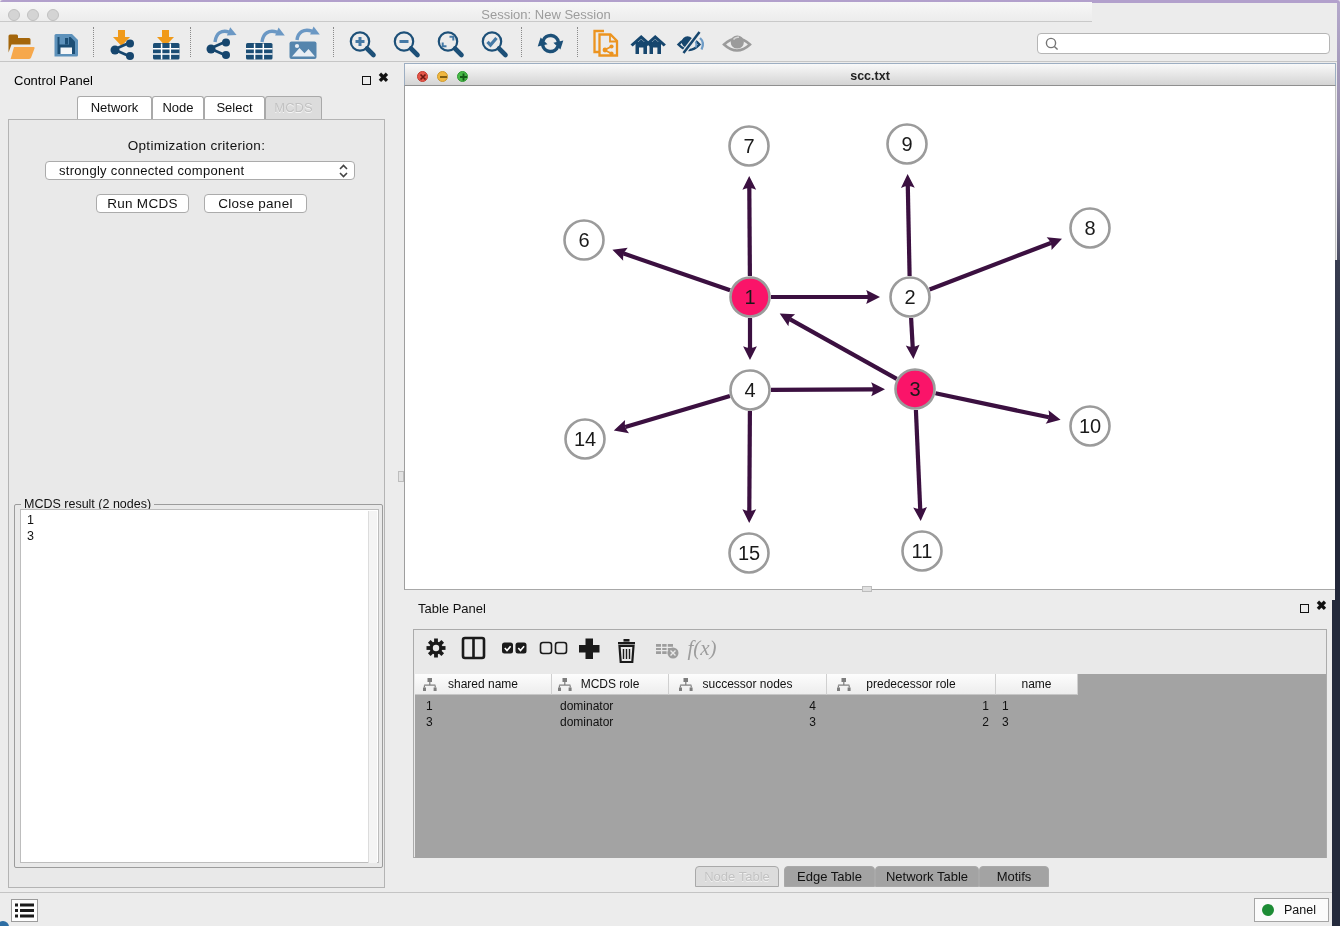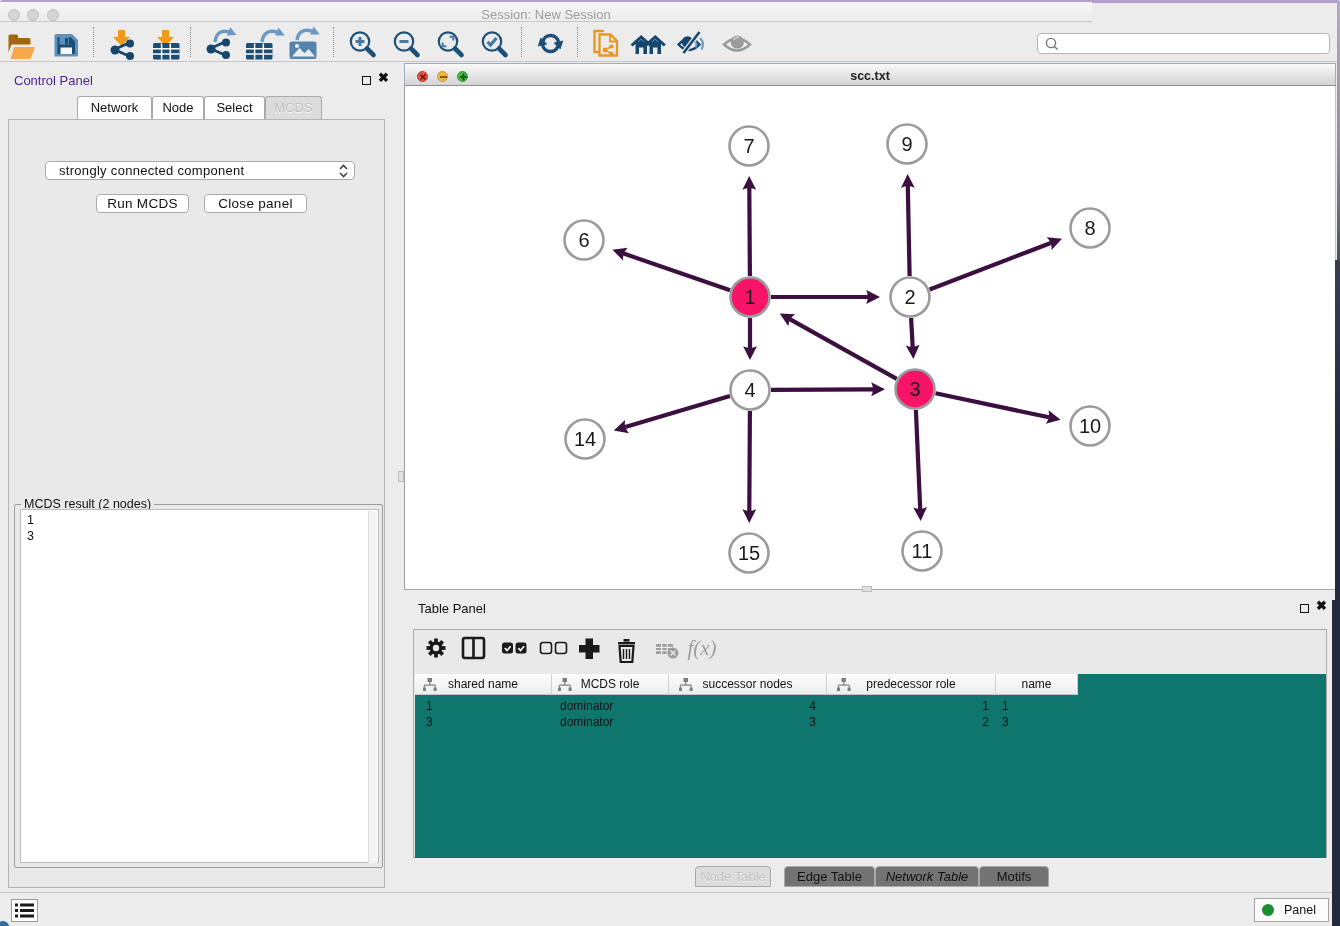--- a/index.html
+++ b/index.html
@@ -10,21 +10,21 @@
 #topstrip { left:0; top:0; width:1340px; height:3px; background:#b2a0cc; border-radius:7px 7px 0 0; }
 #titlebar { left:0; top:2px; width:1092px; height:20px; background:linear-gradient(#f7f7f7,#ececec); border-bottom:1px solid #c9c9c9; }
 .tl { position:absolute; top:7px; width:12px; height:12px; border-radius:50%; background:#d4d4d4; border:1px solid #c0c0c0; }
 #title-text { position:absolute; top:5px; left:0; width:100%; text-align:center; font-size:13px; color:#9c9c9c; }
 
 #toolbar { left:0; top:23px; width:1340px; height:39px; background:#ececec; border-bottom:1px solid #c6c6c6; }
 .sep { position:absolute; top:4px; height:30px; width:0; border-left:1px dotted #8a8a8a; }
 #search { position:absolute; left:1037px; top:10px; width:293px; height:21px; background:#fff; border:1px solid #b5b5b5; border-radius:4px; }
 
 #cpanel { left:0; top:63px; width:392px; height:829px; background:#ececec; }
-#cp-title { position:absolute; left:14px; top:10px; font-size:13px; color:#4c1d95; }
+#cp-title { position:absolute; left:14px; top:10px; font-size:13px; color:#000000; }
 .wicon-sq { position:absolute; width:9px; height:9px; border:1.5px solid #111; }
 .wicon-x { position:absolute; font-size:13px; color:#111; font-weight:bold; }
 .tab { position:absolute; top:33px; height:23px; background:#fff; border:1px solid #a9a9a9; font-size:13px; color:#111; text-align:center; line-height:21px; border-radius:3px 3px 0 0; border-bottom:none; }
 #cp-body { position:absolute; left:8px; top:56px; width:377px; height:769px; border:1px solid #b4b4b4; background:#e9e9e9; }
 #opt-label { position:absolute; left:0; top:18px; width:100%; text-align:center; font-size:13.5px; color:#111; letter-spacing:.3px; }
 #combo { position:absolute; left:36px; top:41px; width:310px; height:19px; background:#fff; border:1px solid #ababab; border-radius:4px; font-size:13px; color:#111; line-height:17px; padding-left:13px; letter-spacing:.3px; }
 .btn { position:absolute; top:74px; height:19px; background:#fff; border:1px solid #ababab; border-radius:4px; font-size:13.5px; color:#111; text-align:center; line-height:17px; letter-spacing:.3px; }
 #groupbox { position:absolute; left:5px; top:384px; width:369px; height:364px; border:1px solid #9c9c9c; border-radius:2px; }
 #grouptitle { position:absolute; left:12px; top:377px; background:#e9e9e9; padding:0 3px; font-size:12.5px; color:#111; }
 #resultarea { position:absolute; left:11px; top:389px; width:359px; height:354px; background:#fff; border:1px solid #bdbdbd; font-size:12.5px; color:#111; line-height:16px; padding:2px 0 0 6px; }
@@ -32,24 +32,24 @@
 
 #netframe { left:404px; top:63px; width:932px; height:529px; }
 #nf-title { position:absolute; left:0; top:0; width:932px; height:23px; background:linear-gradient(#f9f9f9,#d4d4d4); border:1px solid #9daec2; border-bottom:1px solid #8f8f8f; }
 .nfl { position:absolute; top:7px; width:11px; height:11px; border-radius:50%; }
 #nf-title-text { position:absolute; top:5px; left:0; width:100%; text-align:center; font-size:12.5px; font-weight:bold; color:#222; }
 #canvas { position:absolute; left:0; top:23px; width:932px; height:504px; background:#fff; border-left:1px solid #9e9e9e; border-right:1px solid #c0c0c0; border-bottom:1px solid #a8a8a8; }
 
 #tpanel { left:404px; top:592px; width:932px; height:300px; background:#ececec; }
 #tp-title { position:absolute; left:14px; top:9px; font-size:13px; color:#111; }
 #tp-box { position:absolute; left:9px; top:37px; width:914px; height:229px; border:1px solid #ababab; background:#e9e9e9; }
-#tbl-area { position:absolute; left:1px; top:44px; width:911px; height:184px; background:#0f766e; }
+#tbl-area { position:absolute; left:1px; top:44px; width:911px; height:184px; background:#a3a3a3; }
 .th { position:absolute; top:0; height:21px; background:linear-gradient(#fdfdfd,#ededed); border-right:1px solid #d0d0d0; border-bottom:1px solid #c6c6c6; font-size:12px; color:#111; text-align:center; line-height:20px; }
 .td { position:absolute; font-size:12px; color:#111; height:16px; line-height:16px; }
-.btab { position:absolute; top:274px; height:21px; background:#737373; border:1px solid #a9a9a9; border-radius:4px 4px 0 0; font-size:13px; color:#111; text-align:center; line-height:19px; }
+.btab { position:absolute; top:274px; height:21px; background:#a3a3a3; border:1px solid #a9a9a9; border-radius:4px 4px 0 0; font-size:13px; color:#111; text-align:center; line-height:19px; }
 
 #statusbar { left:0; top:892px; width:1340px; height:34px; background:#ececec; border-top:1px solid #c4c4c4; }
 #listbtn { position:absolute; left:11px; top:6px; width:27px; height:23px; background:#fdfdfd; border:1px solid #9c9c9c; }
 #membtn { position:absolute; left:1254px; top:5px; width:75px; height:24px; background:#fbfbfb; border:1px solid #a5a5a5; font-size:12.5px; color:#111; text-align:center; line-height:22px; padding-left:17px; }
 #memdot { position:absolute; left:1262px; top:11px; width:12px; height:12px; border-radius:50%; background:#1d8c35; }
 #rightedge { left:1337px; top:3px; width:3px; height:257px; background:linear-gradient(#b4a8cb 0px,#9189a6 150px,#4c4f64 257px); }
 #rightedge2 { left:1335px; top:260px; width:5px; height:340px; background:linear-gradient(#383d50 0px,#23283a 200px,#23283a 340px); }
 #rightedge3 { left:1332px; top:600px; width:8px; height:326px; background:#242a3c; }
 </style>
 </head>
@@ -201,20 +201,21 @@
 </div>
 <div id="cpanel" class="abs">
   <div id="cp-title">Control Panel</div>
   <div class="wicon-sq" style="left:362px; top:13px;"></div>
   <div class="wicon-x" style="left:378px; top:7px;">✖</div>
   <div class="tab" style="left:77px; width:75px;">Network</div>
   <div class="tab" style="left:152px; width:52px;">Node</div>
   <div class="tab" style="left:204px; width:61px;">Select</div>
   <div class="tab" style="left:265px; width:57px; background:#dcdcdc; color:#c2c2c2; text-shadow:0 1px 0 #f5f5f5;">MCDS</div>
   <div id="cp-body">
+    <div id="opt-label">Optimization criterion:</div>
     <div id="combo">strongly connected component
       <svg width="11" height="14" style="position:absolute; right:5px; top:2px;" viewBox="0 0 11 14">
         <path d="M2 5 L5.5 1.5 L9 5" fill="none" stroke="#444" stroke-width="1.6"></path>
         <path d="M2 9 L5.5 12.5 L9 9" fill="none" stroke="#444" stroke-width="1.6"></path>
       </svg>
     </div>
     <div class="btn" style="left:87px; width:93px;">Run MCDS</div>
     <div class="btn" style="left:195px; width:103px;">Close panel</div>
     <div id="groupbox"></div>
     <div id="grouptitle">MCDS result (2 nodes)</div>
@@ -398,23 +399,23 @@
             <rect x="6.2" y="4" width="1.2" height="3"></rect>
           <rect x="1.2" y="6.5" width="11.2" height="1.2"></rect>
           <rect x="0.8" y="7.5" width="1.2" height="2"></rect>
             <rect x="11.6" y="7.5" width="1.2" height="2"></rect>
           <rect x="0" y="9.5" width="3" height="3.5"></rect>
             <rect x="10.6" y="9.5" width="3" height="3.5"></rect>
         </g>
       </svg>
     </div>
   </div>
-  <div class="btab" style="left:291px; width:76px; background:#dcdcdc; color:#c2c2c2; text-shadow:0 1px 0 #f2f2f2;">Node Table</div>
+  <div class="btab" style="left:291px; width:84px; background:#dcdcdc; color:#c2c2c2; text-shadow:0 1px 0 #f2f2f2;">Node Table</div>
   <div class="btab" style="left:380px; width:91px;">Edge Table</div>
-  <div class="btab" style="left:471px; width:104px;font-style:italic;">Network Table</div>
+  <div class="btab" style="left:471px; width:104px;">Network Table</div>
   <div class="btab" style="left:575px; width:70px;">Motifs</div>
 </div>
 <div id="statusbar" class="abs">
   <div id="listbtn">
     <svg width="19" height="15" viewBox="0 0 19 15" style="position:absolute;left:3px;top:3px">
       <g fill="#1a1a1a">
         <rect x="0" y="0.5" width="3" height="3"></rect>
           <rect x="5" y="0.5" width="14" height="3"></rect>
         <rect x="0" y="6" width="3" height="3"></rect>
           <rect x="5" y="6" width="14" height="3"></rect>

